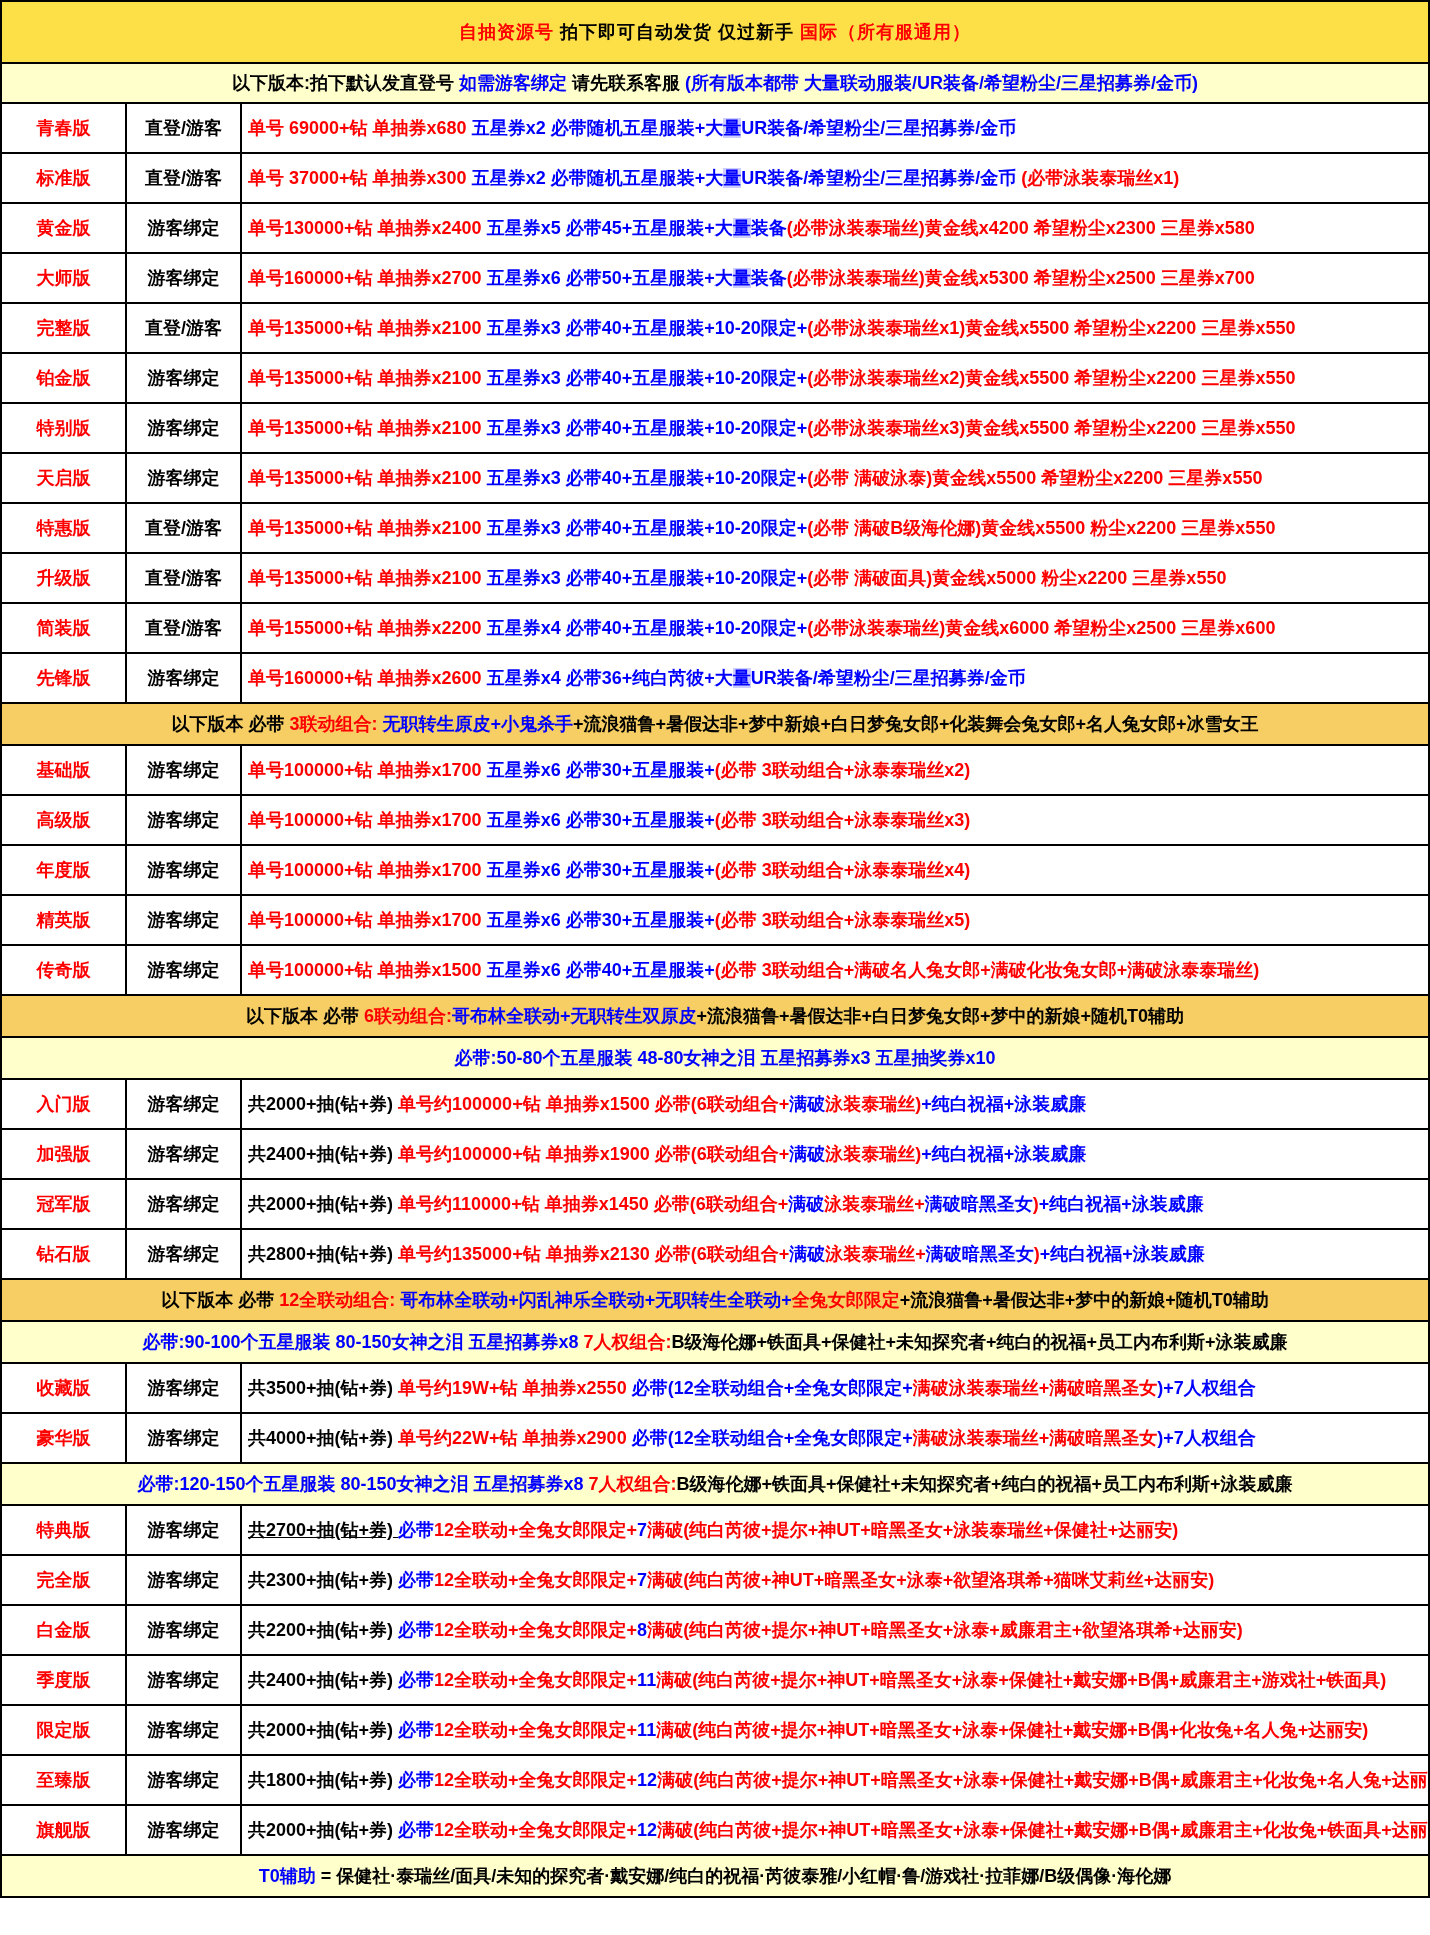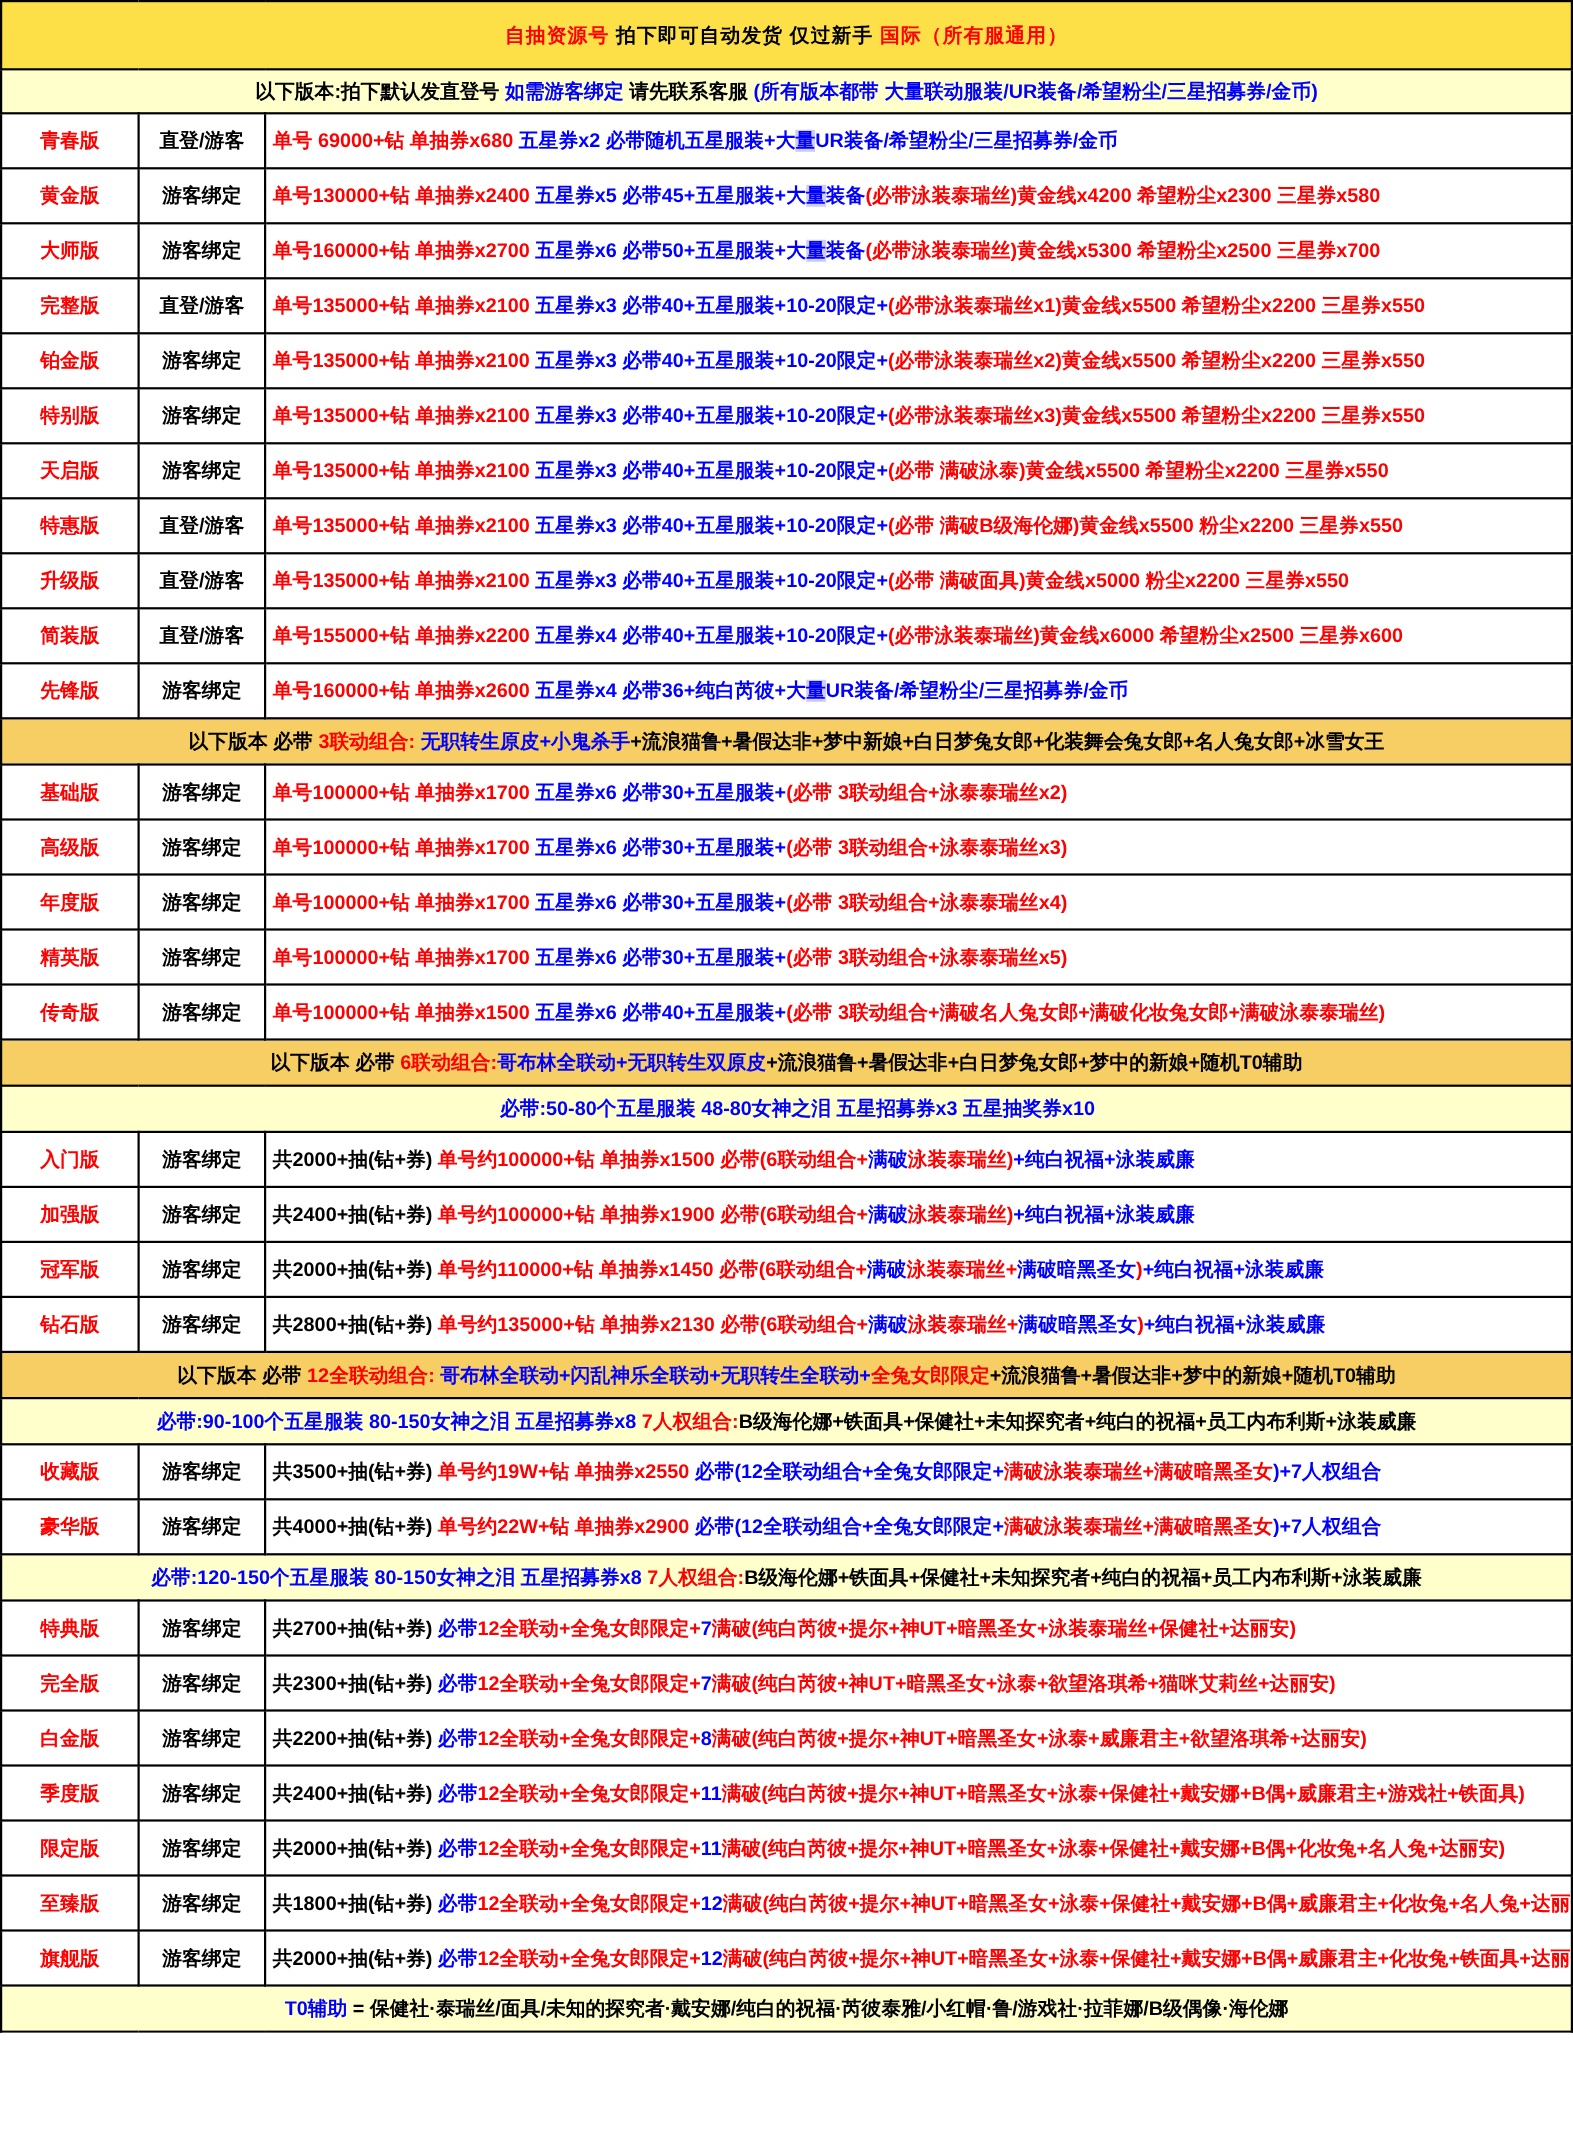--- a/index.html
+++ b/index.html
@@ -58,20 +58,25 @@
       <tr>
         <td colspan="3" class="subtitle-band" style="background: rgb(255, 255, 204);"><span style="color: rgb(0, 0, 0);">以下版本:拍下默认发直登号 </span><span style="color: rgb(0, 0, 255);">如需游客绑定 </span><span style="color: rgb(0, 0, 0);">请先联系客服 </span><span style="color: rgb(0, 0, 255);">(所有版本都带 大量联动服装/UR装备/希望粉尘/三星招募券/金币)</span></td>
       </tr>
 
     <tr class="item-row">
           <td class="c-name" style="color: rgb(255, 0, 0);">青春版</td>
           <td class="c-bind">直登/游客</td>
           <td class="c-desc"><span style="color: rgb(255, 0, 0);">单号 69000+钻 单抽券x680  </span><span style="color: rgb(0, 0, 255);">五星券x2  必带随机五星服装+大</span><span style="color: rgb(0, 0, 255); background-color: rgb(204, 204, 255);">量</span><span style="color: rgb(0, 0, 255);">UR装备/希望粉尘/三星招募券/金币</span></td>
         </tr>
         <tr class="item-row">
+          <td class="c-name" style="color: rgb(255, 0, 0);">标准版</td>
+          <td class="c-bind">直登/游客</td>
+          <td class="c-desc"><span style="color: rgb(255, 0, 0);">单号 37000+钻 单抽券x300  </span><span style="color: rgb(0, 0, 255);">五星券x2  必带随机五星服装+大</span><span style="color: rgb(0, 0, 255); background-color: rgb(204, 204, 255);">量</span><span style="color: rgb(0, 0, 255);">UR装备/希望粉尘/三星招募券/金币 </span><span style="color: rgb(255, 0, 0);">(必带泳装泰瑞丝x1)</span></td>
+        </tr>
+        <tr class="item-row">
           <td class="c-name" style="color: rgb(255, 0, 0);">黄金版</td>
           <td class="c-bind">游客绑定</td>
           <td class="c-desc"><span style="color: rgb(255, 0, 0);">单号130000+钻 单抽券x2400 </span><span style="color: rgb(0, 0, 255);">五星券x5  必带45+五星服装+大</span><span style="color: rgb(0, 0, 255); background-color: rgb(204, 204, 255);">量</span><span style="color: rgb(0, 0, 255);">装备</span><span style="color: rgb(255, 0, 0);">(必带泳装泰瑞丝)黄金线x4200 希望粉尘x2300 三星券x580</span></td>
         </tr>
         <tr class="item-row">
           <td class="c-name" style="color: rgb(255, 0, 0);">大师版</td>
           <td class="c-bind">游客绑定</td>
           <td class="c-desc"><span style="color: rgb(255, 0, 0);">单号160000+钻 单抽券x2700 </span><span style="color: rgb(0, 0, 255);">五星券x6  必带50+五星服装+大</span><span style="color: rgb(0, 0, 255); background-color: rgb(204, 204, 255);">量</span><span style="color: rgb(0, 0, 255);">装备</span><span style="color: rgb(255, 0, 0);">(必带泳装泰瑞丝)黄金线x5300 希望粉尘x2500 三星券x700</span></td>
         </tr>
         <tr class="item-row">
@@ -183,21 +188,21 @@
           <td class="c-name" style="color: rgb(255, 0, 0);">豪华版</td>
           <td class="c-bind">游客绑定</td>
           <td class="c-desc"><span style="color: rgb(0, 0, 0);">共4000+抽(钻+券) </span><span style="color: rgb(255, 0, 0);">单号约22W+钻 单抽券x2900 </span><span style="color: rgb(0, 0, 255);">必带(12全联动组合+全兔女郎限定+</span><span style="color: rgb(255, 0, 0);">满破泳装泰瑞丝+满破暗黑圣女</span><span style="color: rgb(0, 0, 255);">)+7人权组合</span></td>
         </tr>
         <tr>
           <td colspan="3" class="full" style="background: rgb(255, 255, 204);"><span style="color: rgb(0, 0, 255);">必带:120-150个五星服装 80-150女神之泪 五星招募券x8 </span><span style="color: rgb(255, 0, 0);">7人权组合:</span><span style="color: rgb(0, 0, 0);">B级海伦娜+铁面具+保健社+未知探究者+纯白的祝福+员工内布利斯+泳装威廉</span></td>
         </tr>
         <tr class="item-row">
           <td class="c-name" style="color: rgb(255, 0, 0);">特典版</td>
           <td class="c-bind">游客绑定</td>
-          <td class="c-desc"><span style="color: rgb(0, 0, 0);">共2700+抽(钻+券) </span><span style="color: rgb(0, 0, 255);">必带</span><span style="color: rgb(255, 0, 0);">12全联动+全兔女郎限定+</span><span style="color: rgb(0, 0, 255);">7</span><span style="color: rgb(255, 0, 0);">满破(纯白芮彼+提尔+神UT+暗黑圣女+泳装泰瑞丝+保健社+达丽安)</span></td>
+          <td class="c-desc"><span style="color: rgb(0, 0, 0); text-decoration: underline;">共2700+抽(钻+券) </span><span style="color: rgb(0, 0, 255);">必带</span><span style="color: rgb(255, 0, 0);">12全联动+全兔女郎限定+</span><span style="color: rgb(0, 0, 255);">7</span><span style="color: rgb(255, 0, 0);">满破(纯白芮彼+提尔+神UT+暗黑圣女+泳装泰瑞丝+保健社+达丽安)</span></td>
         </tr>
         <tr class="item-row">
           <td class="c-name" style="color: rgb(255, 0, 0);">完全版</td>
           <td class="c-bind">游客绑定</td>
           <td class="c-desc"><span style="color: rgb(0, 0, 0);">共2300+抽(钻+券) </span><span style="color: rgb(0, 0, 255);">必带</span><span style="color: rgb(255, 0, 0);">12全联动+全兔女郎限定+</span><span style="color: rgb(0, 0, 255);">7</span><span style="color: rgb(255, 0, 0);">满破(纯白芮彼+神UT+暗黑圣女+泳泰+欲望洛琪希+猫咪艾莉丝+达丽安)</span></td>
         </tr>
         <tr class="item-row">
           <td class="c-name" style="color: rgb(255, 0, 0);">白金版</td>
           <td class="c-bind">游客绑定</td>
           <td class="c-desc"><span style="color: rgb(0, 0, 0);">共2200+抽(钻+券) </span><span style="color: rgb(0, 0, 255);">必带</span><span style="color: rgb(255, 0, 0);">12全联动+全兔女郎限定+</span><span style="color: rgb(0, 0, 255);">8</span><span style="color: rgb(255, 0, 0);">满破(纯白芮彼+提尔+神UT+暗黑圣女+泳泰+威廉君主+欲望洛琪希+达丽安)</span></td>

